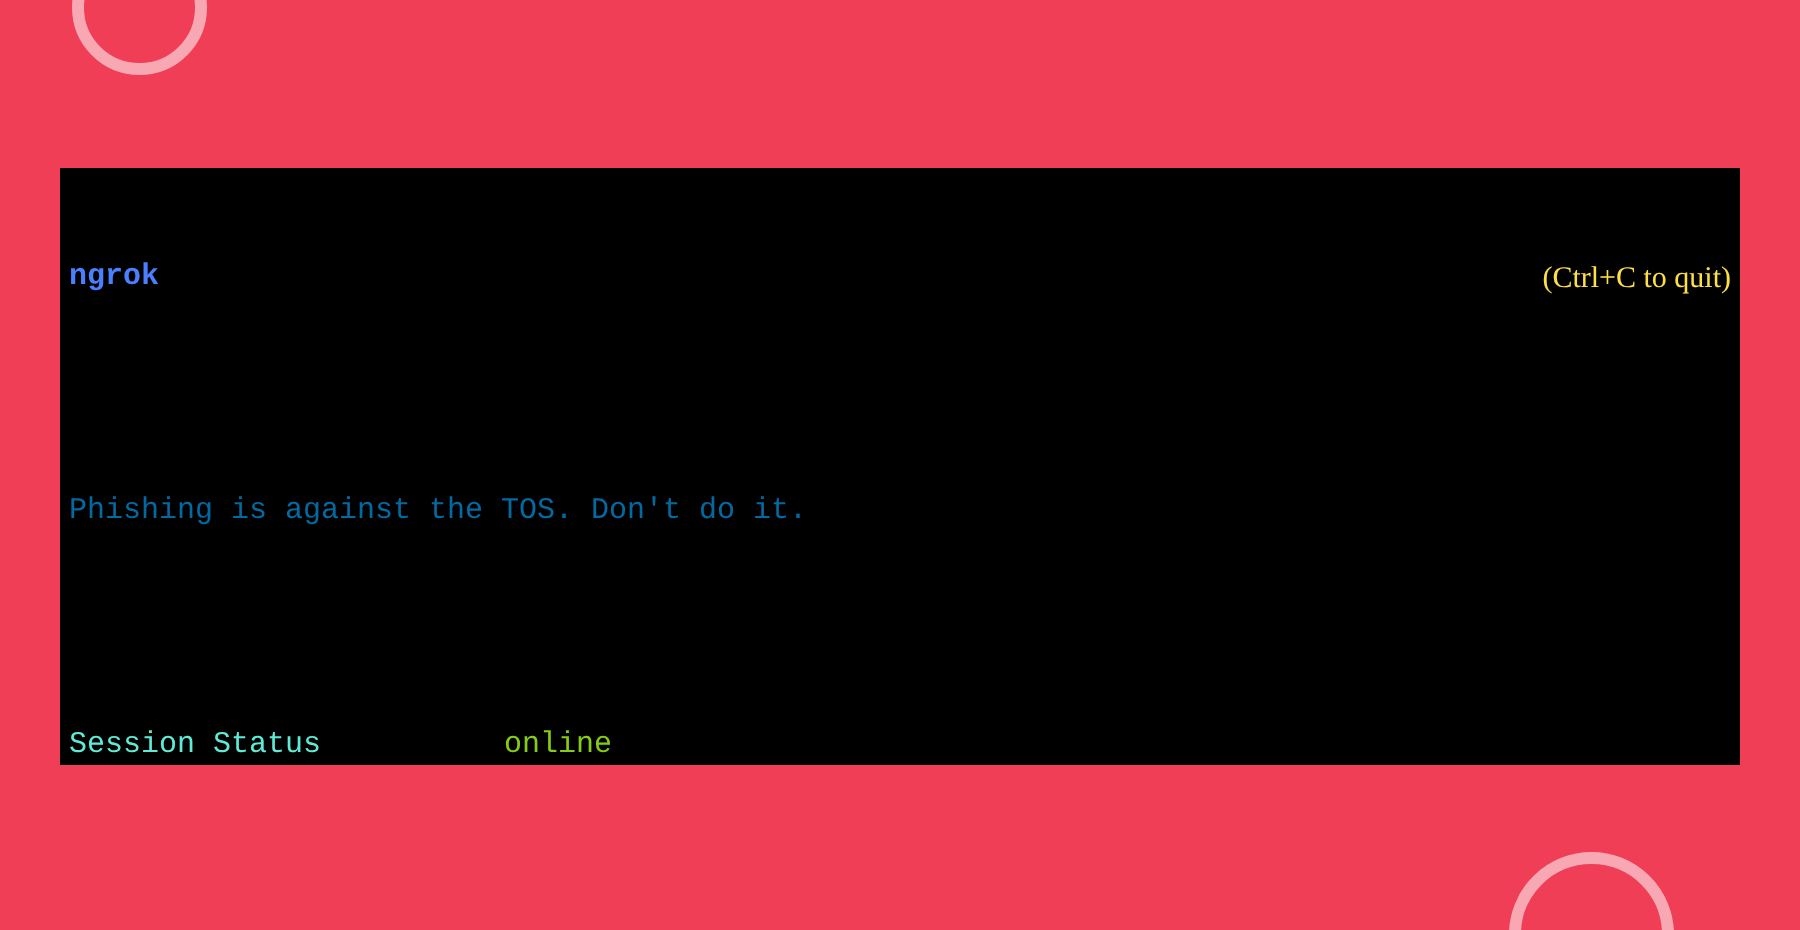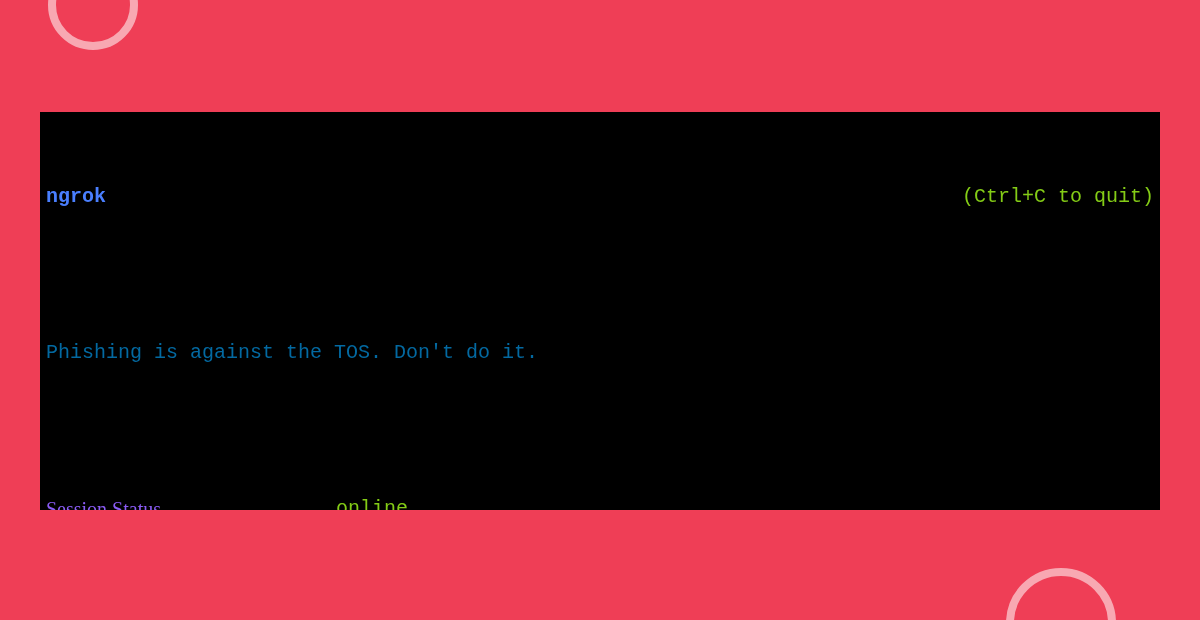--- a/index.html
+++ b/index.html
@@ -32,31 +32,31 @@
   .terminal {
     position: absolute;
     top: 112px;
     left: 40px;
     right: 40px;
     bottom: 110px;
     background: #000;
     color: #fff;
     font-size: 20px;
     line-height: 1.3;
-    padding: 20px 6px;
+    padding: 8px 6px;
     overflow: hidden;
     white-space: pre;
   }
   .row { display: flex; }
   .header-row { display: flex; justify-content: space-between; }
   .app { color: #4a7fff; font-weight: bold; }
-  .quit { color: #84cc16; }
+  .quit { color: #fde047; font-family: Liberation Serif, serif; }
   .warn { color: #0369a1; }
   .green { color: #84cc16; }
-  .label { display: inline-block; width: 290px; color: #8b5cf6; font-family: Liberation Serif, serif; }
+  .label { display: inline-block; width: 290px; color: #5eead4; }
 </style>
 </head>
 <body>
 
 <div class="circle-top"></div>
 <div class="circle-bottom"></div>
 
 <div class="terminal">
   <div class="header-row">
     <span class="app">ngrok</span>

